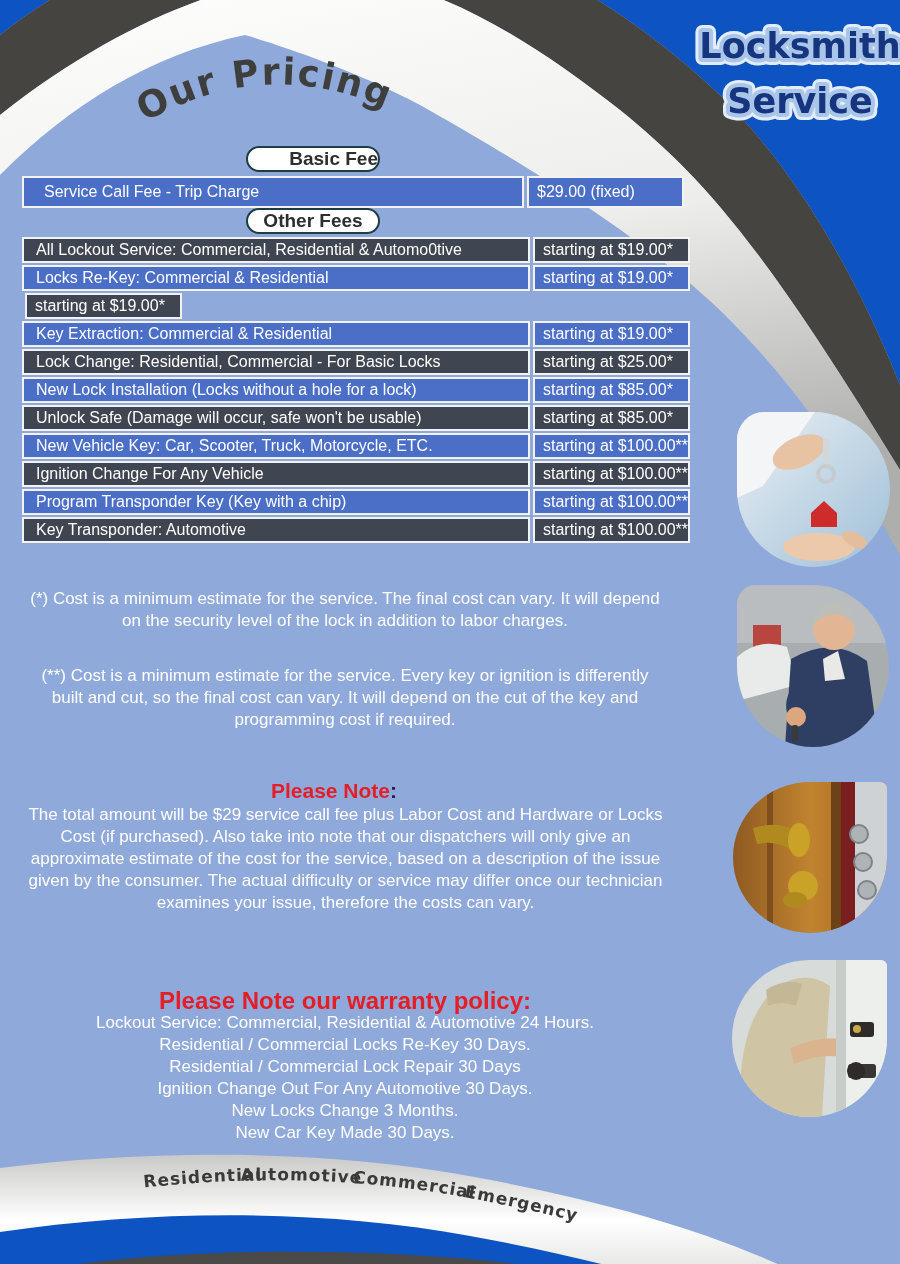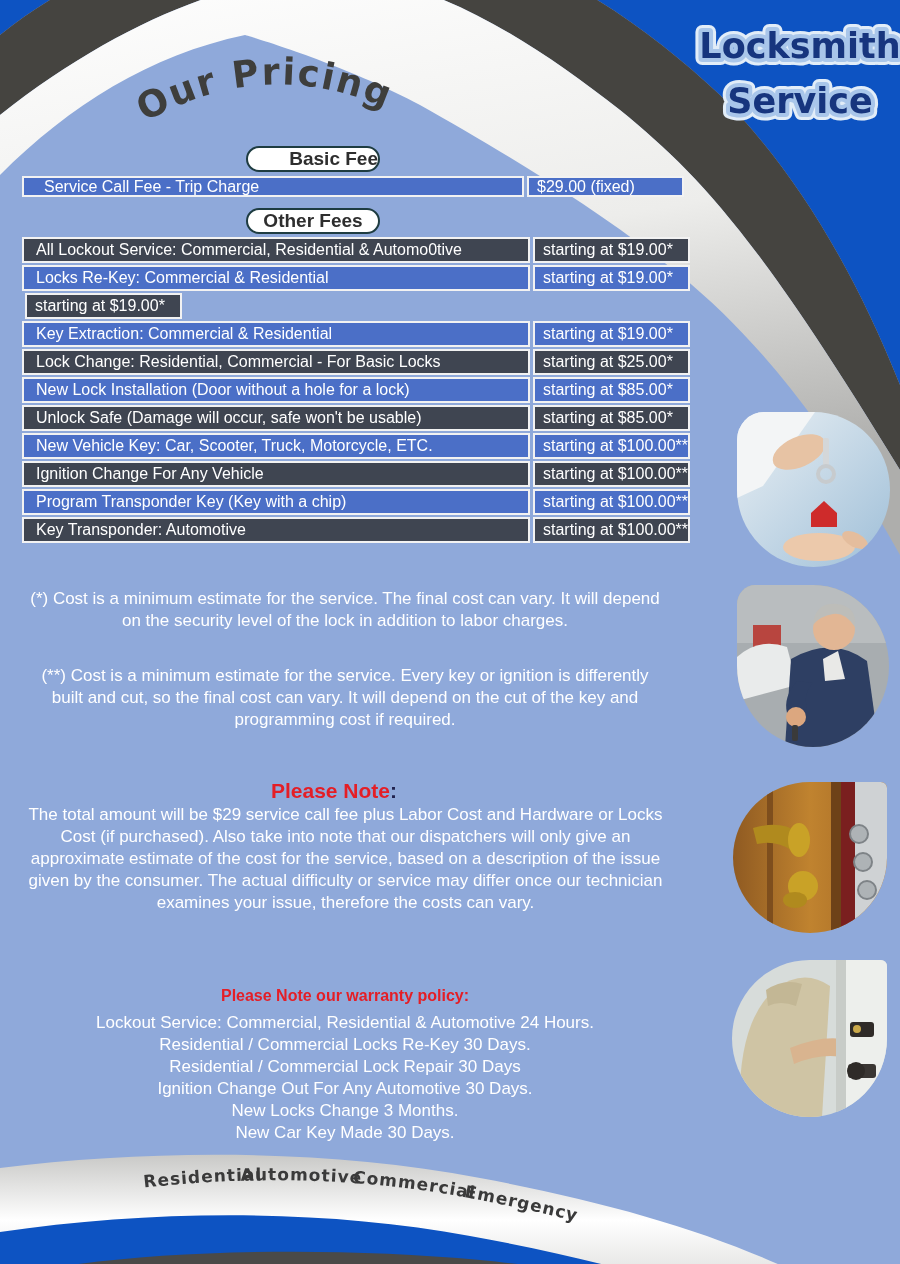--- a/index.html
+++ b/index.html
@@ -23,21 +23,21 @@
     position:absolute; left:246px; width:134px; height:26px;
     background:#FFFFFF; border:2px solid #1E3C41; border-radius:14px;
     display:flex; align-items:center; justify-content:center;
     font-weight:bold; font-size:19px; color:#2E2E2E;
     font-family:"Liberation Sans", sans-serif; box-sizing:border-box;
   }
   .pill-basic{top:146px;justify-content:flex-end;}
   .pill-other{top:208px;}
 
   
-  .basic-row{position:absolute; left:22px; top:176px; width:662px; height:21px; display:flex;}
+  .basic-row{position:absolute; left:22px; top:176px; width:662px; height:32px; display:flex;}
   .fee-table{position:absolute; left:22px; top:237px; width:668px;}
   .fee-row{display:flex; height:26px; margin-bottom:2px;}
   .cellbox{border:2px solid #F2F2F2; box-sizing:border-box; display:flex; align-items:center;}
   .svc{flex:1; color:#FFFFFF; font-size:16px; padding-left:12px; white-space:nowrap; overflow:hidden;}
   .basic-row .svc{padding-left:20px;}
   .vgap{width:3px;}
   .prc{width:157px; color:#FFFFFF; font-size:16px; padding-left:8px; white-space:nowrap; overflow:hidden;}
   .row-blue{background:#4B6FC7;}
   .row-dark{background:#3F4551;}
 
@@ -52,21 +52,21 @@
     position:absolute; left:14px; width:640px; top:779px; text-align:center;
     font-size:21px; font-weight:bold; color:#E41E26;
   }
   .pn-title .colon{color:#20224E;}
   .pn-body{
     position:absolute; left:18px; width:655px; top:804px; text-align:center;
     color:#FFFFFF; font-size:17px; line-height:22px;
   }
   .w-title{
     position:absolute; left:25px; width:640px; top:987px; text-align:center;
-    font-size:16px; font-weight:bold; color:#E41E26;
+    font-size:24px; font-weight:bold; color:#E41E26;
   }
   .w-lines{
     position:absolute; left:25px; width:640px; top:1012px; text-align:center;
     color:#FFFFFF; font-size:17px; line-height:22px;
   }
 
   
   .photo{position:absolute; overflow:hidden;}
   .photo svg{display:block;}
   .photo-1{left:737px; top:412px; width:153px; height:155px; border-radius:18% 50% 50% 50%;}
@@ -159,21 +159,21 @@
         <div class="cellbox svc row-blue">Key Extraction: Commercial &amp; Residential</div>
         <div class="vgap"></div>
         <div class="cellbox prc row-blue">starting at $19.00*</div>
       </div>
       <div class="fee-row">
         <div class="cellbox svc row-dark">Lock Change: Residential, Commercial - For Basic Locks</div>
         <div class="vgap"></div>
         <div class="cellbox prc row-dark">starting at $25.00*</div>
       </div>
       <div class="fee-row">
-        <div class="cellbox svc row-blue">New Lock Installation (Door without a hole for a lock)</div>
+        <div class="cellbox svc row-blue">New Lock Installation (Locks without a hole for a lock)</div>
         <div class="vgap"></div>
         <div class="cellbox prc row-blue">starting at $85.00*</div>
       </div>
       <div class="fee-row">
         <div class="cellbox svc row-dark">Unlock Safe (Damage will occur, safe won't be usable)</div>
         <div class="vgap"></div>
         <div class="cellbox prc row-dark">starting at $85.00*</div>
       </div>
       <div class="fee-row">
         <div class="cellbox svc row-blue">New Vehicle Key: Car, Scooter, Truck, Motorcycle, ETC.</div>

